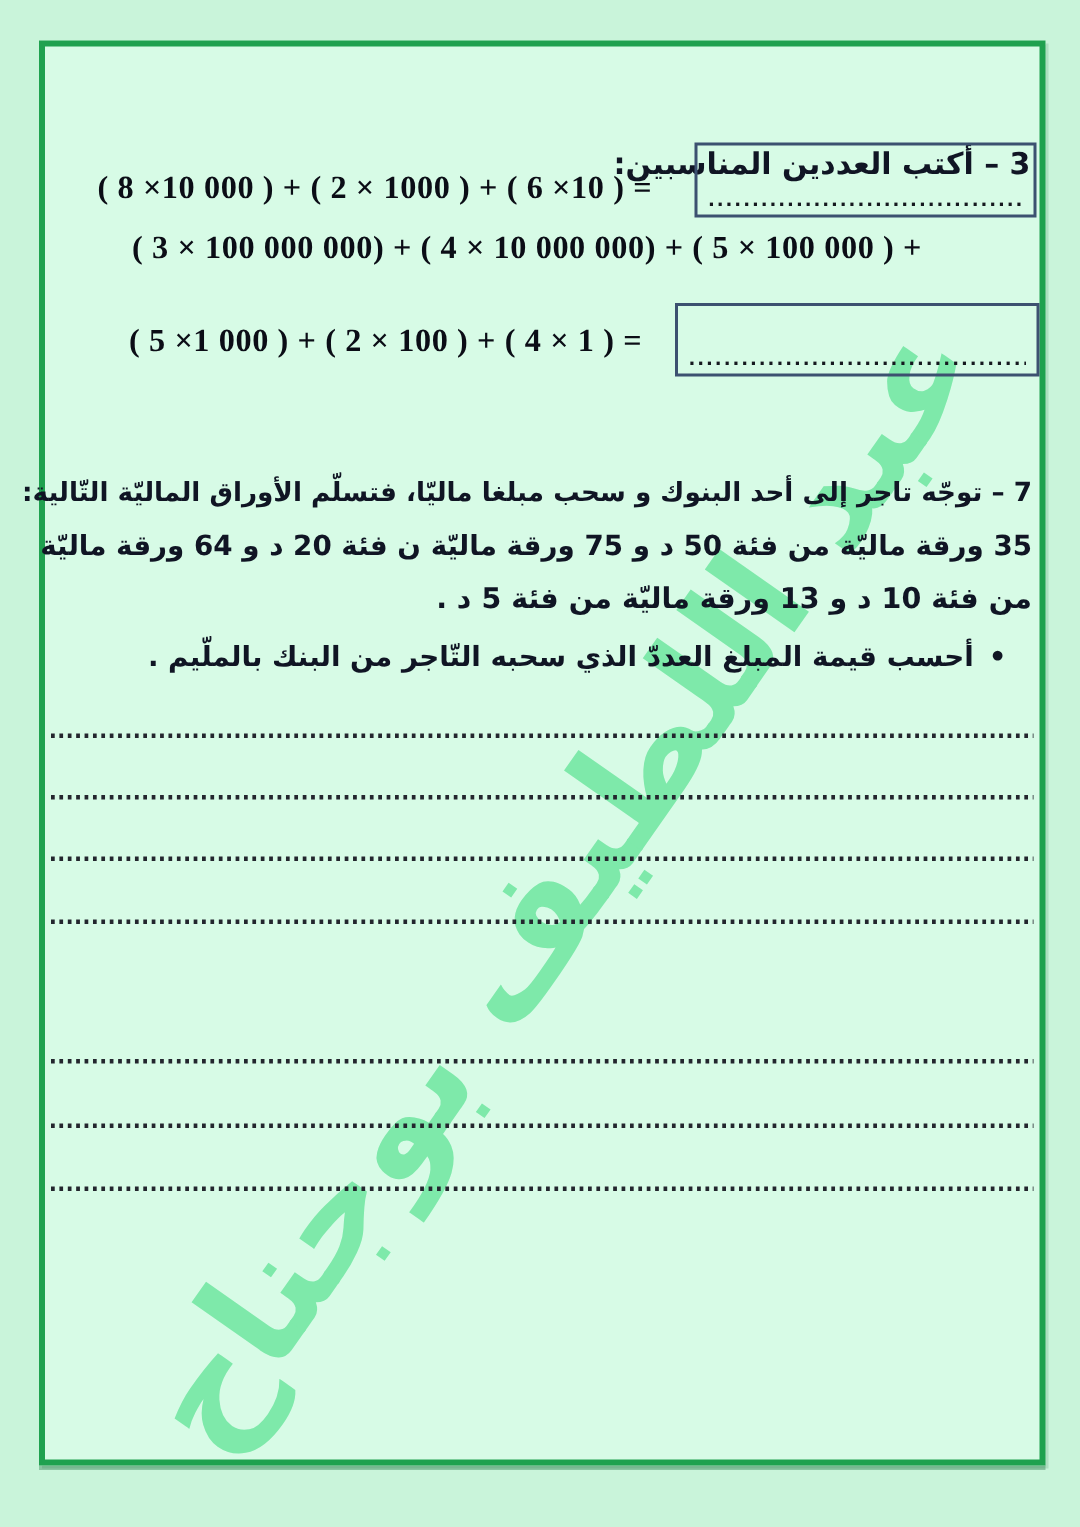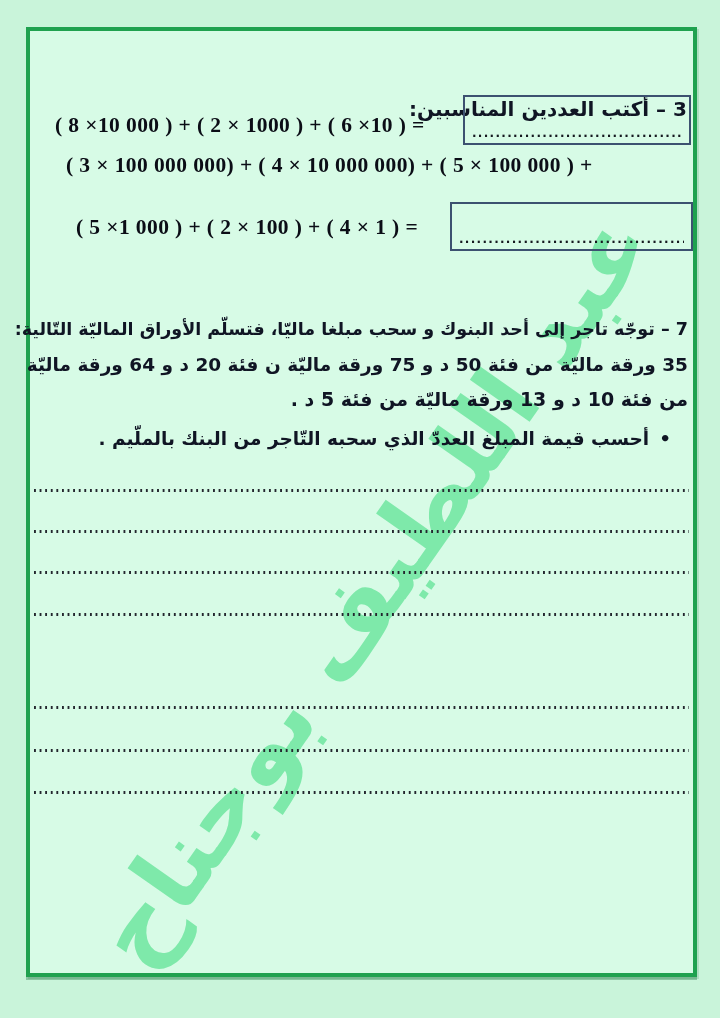--- a/index.html
+++ b/index.html
@@ -26,24 +26,24 @@
   }
   .layer { position:absolute; inset:0; z-index:2; }
   .t-ar {
     position:absolute; direction:rtl; font-weight:bold;
     color:#101524; white-space:nowrap;
   }
   .title3 { top:26px; right:6px; font-size:20px;margin-top:40px; }
   .eq {
     position:absolute; font-family:"Liberation Serif", serif;
     font-weight:bold; color:#0b0d16; font-size:21.5px;
-    letter-spacing:.4px; white-space:nowrap;
+    letter-spacing:.4px; white-space:nowrap;margin-left:10px;
   }
   .eq1  { top:82px;  left:25px; }
-  .eq1c { top:122px; left:36px;text-align:center; }
+  .eq1c { top:122px; left:48px;text-align:center; }
   .eq2  { top:184px; left:46px; }
   .eq2c { top:224px; left:40px; }
   .abox {
     position:absolute; border:2px solid #3c5170; background:transparent;
   }
   .abox1 { left:433px; top:64px;  width:228px; height:50px; }
   .abox2 { left:420px; top:171px; width:243px; height:49px; }
   .abox .dots {
     position:absolute; left:7px; right:7px; bottom:3px;
     font-size:12px; font-weight:bold; letter-spacing:1.3px;

